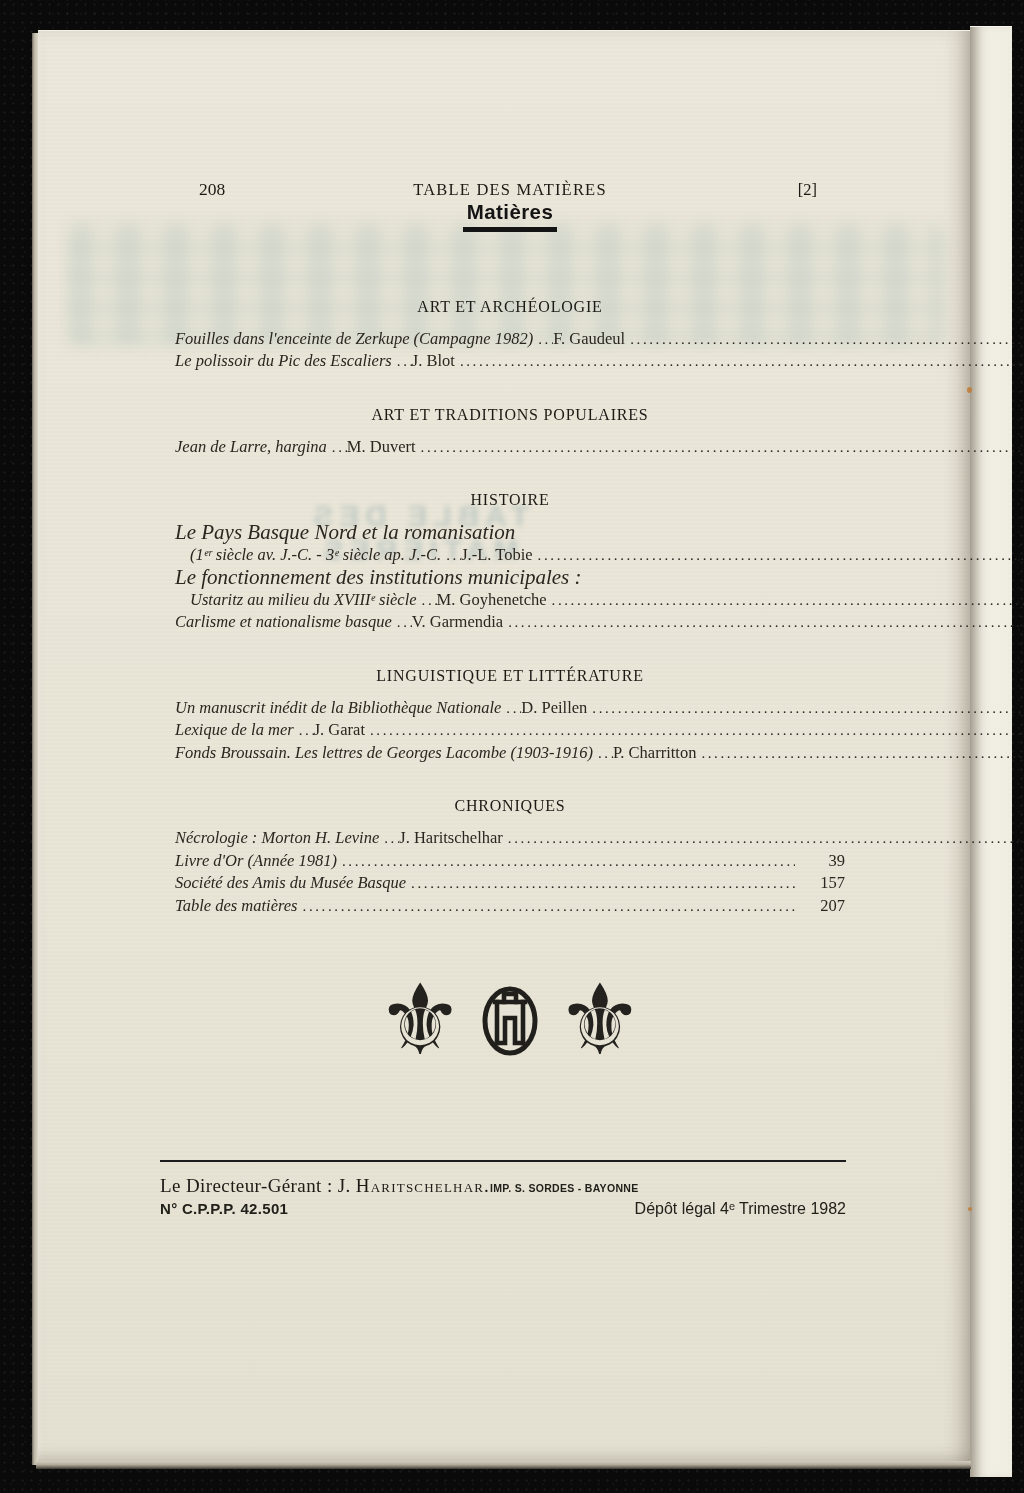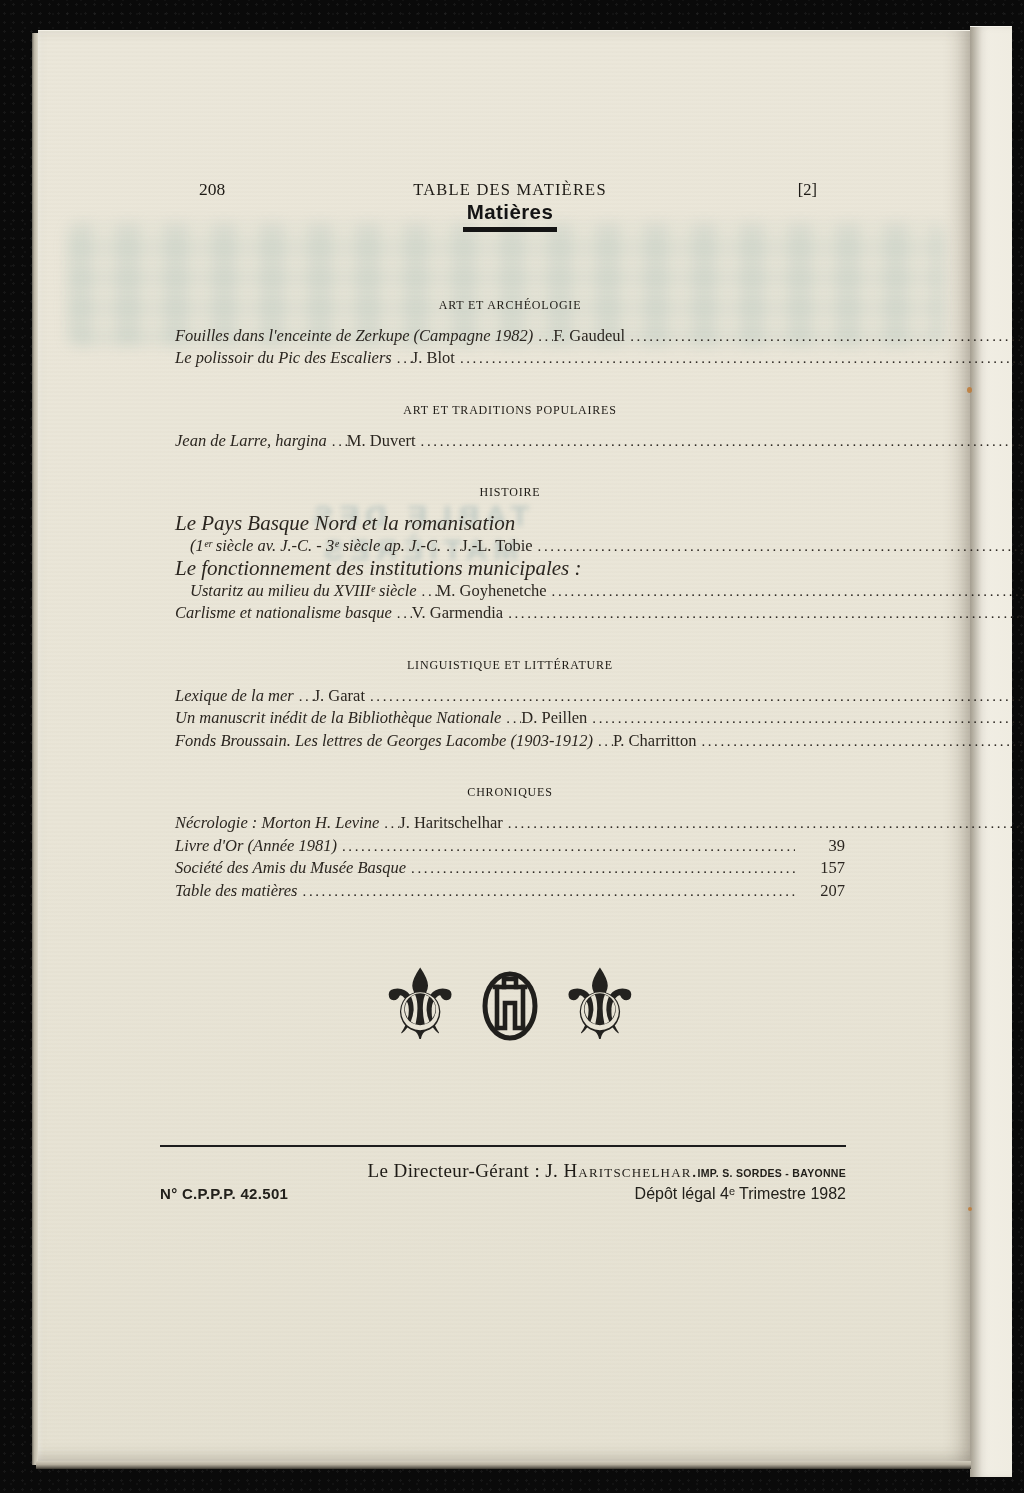--- a/index.html
+++ b/index.html
@@ -84,21 +84,21 @@
   .matieres{
     display:inline-block;font-family:var(--sans);font-weight:bold;
     font-size:20.5px;letter-spacing:.4px;color:#141414;
   }
   .matieres-bar{height:4.5px;background:#141414;margin-top:3px;width:calc(100% + 8px);margin-left:-4px;}
 
   .section{margin-top:33px;}
   .section:first-child{margin-top:66px;}
   .section-heading{
     margin:0 0 12px 0;text-align:center;font-weight:normal;
-    font-size:12px;letter-spacing:.8px;color:var(--ink-dark);
+    font-size:16px;letter-spacing:.8px;color:var(--ink-dark);
   }
   .entry-line{font-style:italic;font-size:21px;line-height:22.5px;}
   .entry-row{display:flex;align-items:flex-end;font-size:16.5px;line-height:22.5px;}
   .indent{padding-left:15px;}
   .e-title{font-style:italic;flex:0 0 auto;white-space:nowrap;}
   .leader{
     flex:1 1 auto;min-width:10px;overflow:hidden;white-space:nowrap;
     letter-spacing:2.6px;padding:0 5px;font-size:15px;color:var(--ink);
   }
   .leader::after{content:"........................................................................................................";}
@@ -110,21 +110,21 @@
   .ornament{margin-top:56px;display:flex;justify-content:center;align-items:center;gap:14px;}
   .fleur{
     font-family:"DejaVu Sans",sans-serif;font-size:98px;line-height:95px;
     color:#23221f;
   }
   .medallion{display:block;}
 
   
   .footer{margin-top:92px;margin-left:-15px;width:686px;}
   .footer-rule{border:0;border-top:2.2px solid #1c1c1c;margin:0;}
-  .footer-row1{display:flex;justify-content:flex-end;align-items:baseline;margin-top:13px;}
+  .footer-row1{display:flex;justify-content:flex-start;align-items:baseline;margin-top:13px;}
   .director{font-size:19px;color:#1e1b16;letter-spacing:.4px;}
   .sc{font-variant:small-caps;letter-spacing:1.2px;}
   .printer{font-family:var(--sans);font-weight:bold;font-size:10.5px;letter-spacing:.3px;color:#22201b;}
   .footer-row2{display:flex;justify-content:space-between;align-items:baseline;margin-top:3px;}
   .cppp{font-family:var(--sans);font-weight:bold;font-size:15px;color:#22201b;letter-spacing:.3px;}
   .depot{font-family:var(--sans);font-size:16px;color:#22201b;}
 </style>
 </head>
 <body>
 
@@ -210,37 +210,37 @@
               <span class="leader"></span>
               <span class="c-author">
                 <span class="a-name">V. Garmendia</span>
                 <span class="leader"></span>
               </span>
             </div>
           </div>
           <div class="section">
             <h3 class="section-heading">LINGUISTIQUE ET LITTÉRATURE</h3>
             <div class="entry-row">
+              <span class="e-title">Un manuscrit inédit de la Bibliothèque Nationale</span>
+              <span class="leader"></span>
+              <span class="c-author">
+                <span class="a-name">D. Peillen</span>
+                <span class="leader"></span>
+              </span>
+            </div>
+            <div class="entry-row">
               <span class="e-title">Lexique de la mer</span>
               <span class="leader"></span>
               <span class="c-author">
                 <span class="a-name">J. Garat</span>
                 <span class="leader"></span>
               </span>
             </div>
             <div class="entry-row">
-              <span class="e-title">Un manuscrit inédit de la Bibliothèque Nationale</span>
-              <span class="leader"></span>
-              <span class="c-author">
-                <span class="a-name">D. Peillen</span>
-                <span class="leader"></span>
-              </span>
-            </div>
-            <div class="entry-row">
-              <span class="e-title">Fonds Broussain. Les lettres de Georges Lacombe (1903-1912)</span>
+              <span class="e-title">Fonds Broussain. Les lettres de Georges Lacombe (1903-1916)</span>
               <span class="leader"></span>
               <span class="c-author">
                 <span class="a-name">P. Charritton</span>
                 <span class="leader"></span>
               </span>
             </div>
           </div>
           <div class="section">
             <h3 class="section-heading">CHRONIQUES</h3>
             <div class="entry-row">

